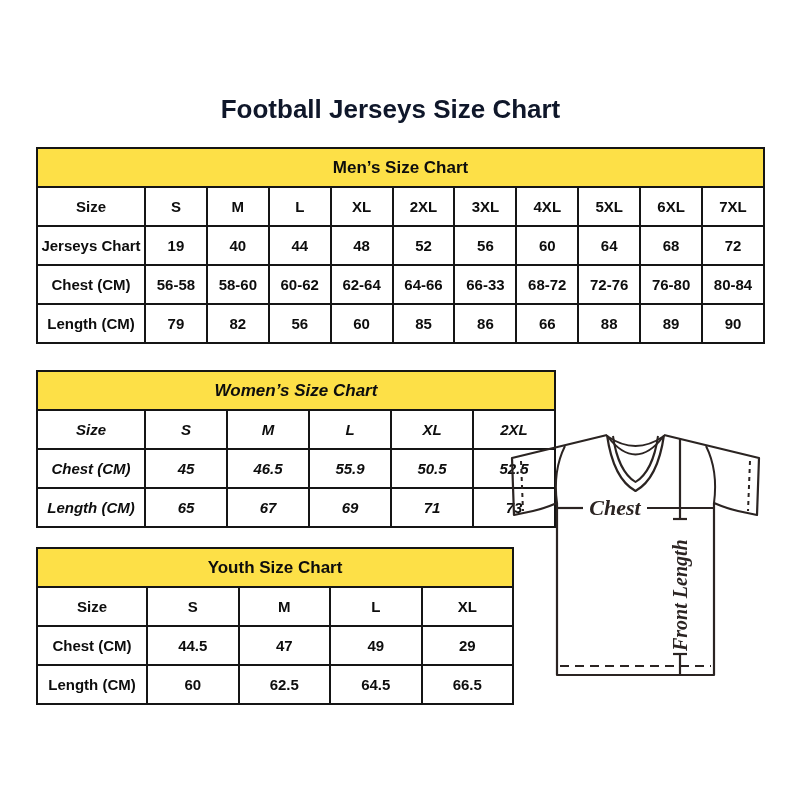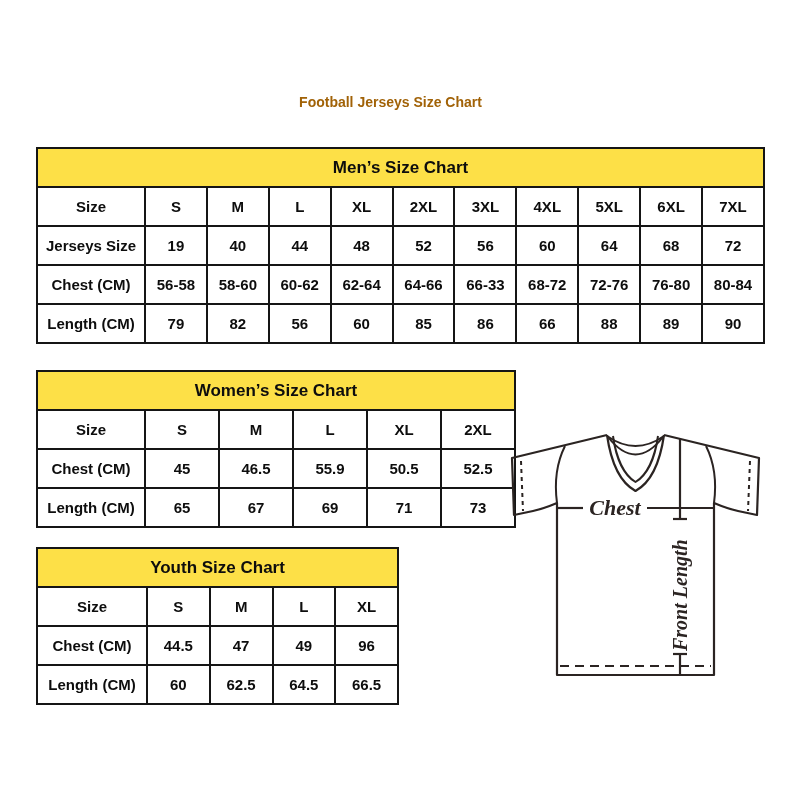--- a/index.html
+++ b/index.html
@@ -2,37 +2,37 @@
 <html><head>
 <meta charset="utf-8">
 <style>
   html,body{margin:0;padding:0;}
   body{
     width:800px;height:800px;background:#ffffff;position:relative;
     font-family:"Liberation Sans",sans-serif;color:#111111;overflow:hidden;
   }
   .page-title{
     position:absolute;left:0;top:94px;width:781px;margin:0;
-    text-align:center;font-size:14px;font-weight:bold;color:#a16207;
+    text-align:center;font-size:26px;font-weight:bold;color:#0f172a;
   }
   table.size-table{
     position:absolute;border-collapse:collapse;table-layout:fixed;
     border:2px solid #151515;background:#ffffff;
   }
   table.size-table td{
     border:2px solid #151515;height:37px;padding:0;
     text-align:center;vertical-align:middle;
     font-weight:bold;font-size:15px;color:#0d0d0d;white-space:nowrap;
   }
   table.size-table td.band{
     background:#fde047;font-size:17px;
   }
   #men{left:36px;top:147px;width:729px;}
-  #women{left:36px;top:370px;width:480px;}
-  #youth{left:36px;top:547px;width:363px;border-radius:23px;}
+  #women{left:36px;top:370px;width:520px;font-style:italic;}
+  #youth{left:36px;top:547px;width:478px;border-radius:23px;}
   .jersey-wrap{position:absolute;left:504px;top:420px;width:266px;height:258px;}
   .jersey-wrap svg{display:block;width:266px;height:258px;}
   .diagram-label{
     font-family:"Liberation Serif",serif;font-style:italic;font-weight:bold;
     fill:#2b2422;
   }
 </style>
 </head>
 <body>
 
@@ -63,21 +63,21 @@
         <td>L</td>
         <td>XL</td>
         <td>2XL</td>
         <td>3XL</td>
         <td>4XL</td>
         <td>5XL</td>
         <td>6XL</td>
         <td>7XL</td>
       </tr>
       <tr>
-        <td>Jerseys Size</td>
+        <td>Jerseys Chart</td>
         <td>19</td>
         <td>40</td>
         <td>44</td>
         <td>48</td>
         <td>52</td>
         <td>56</td>
         <td>60</td>
         <td>64</td>
         <td>68</td>
         <td>72</td>
@@ -168,21 +168,21 @@
         <td>S</td>
         <td>M</td>
         <td>L</td>
         <td>XL</td>
       </tr>
       <tr>
         <td>Chest (CM)</td>
         <td>44.5</td>
         <td>47</td>
         <td>49</td>
-        <td>96</td>
+        <td>29</td>
       </tr>
       <tr>
         <td>Length (CM)</td>
         <td>60</td>
         <td>62.5</td>
         <td>64.5</td>
         <td>66.5</td>
       </tr>
     </tbody>
   </table>

